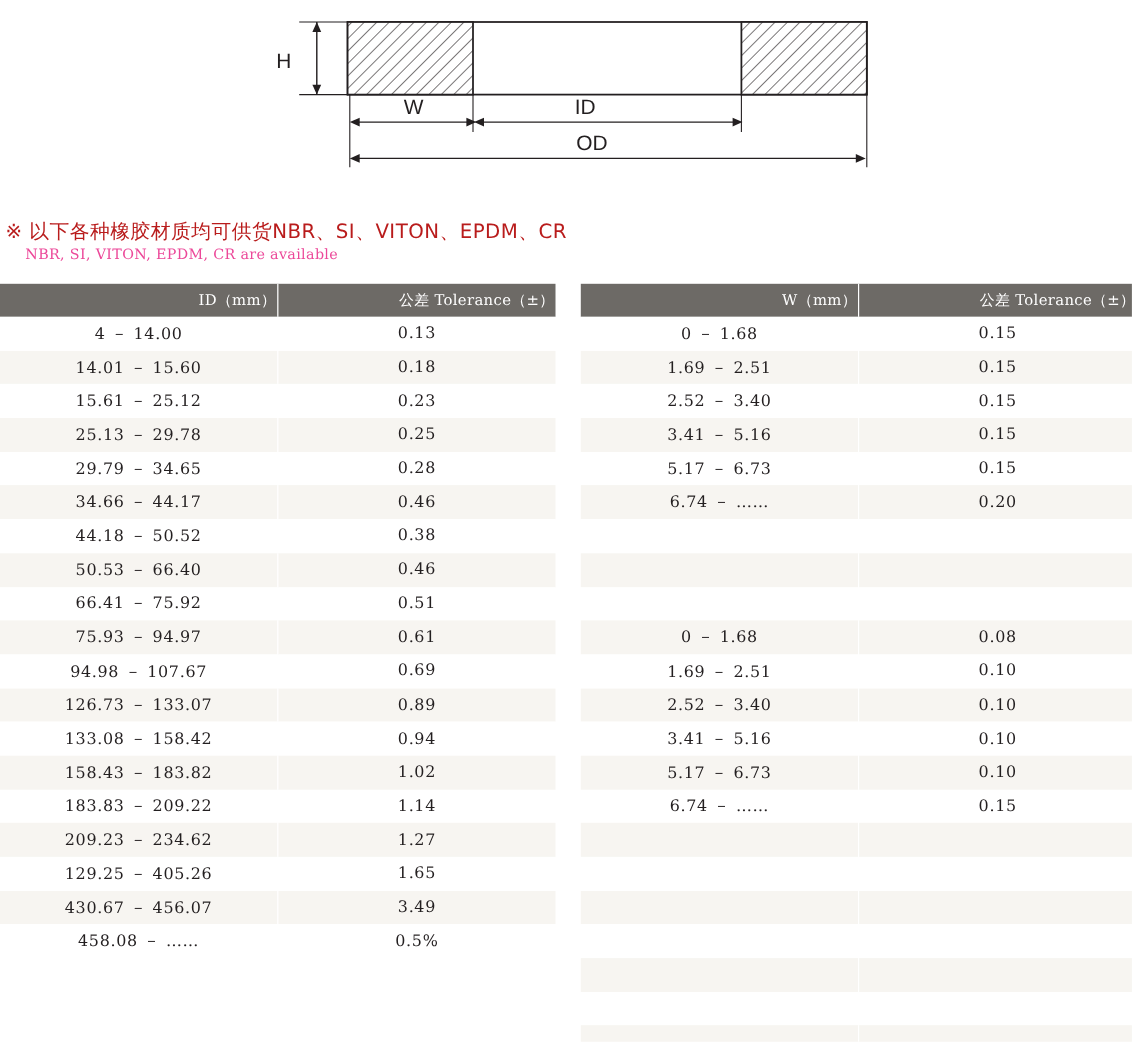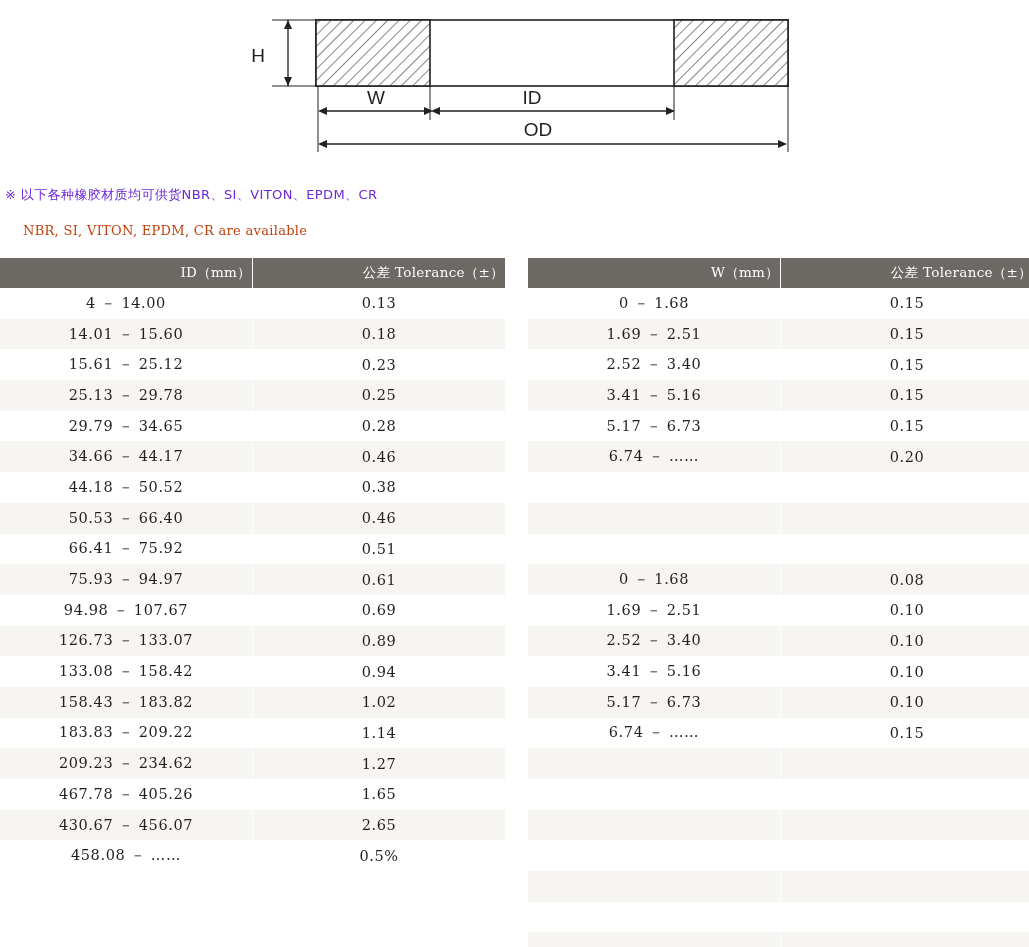--- a/index.html
+++ b/index.html
@@ -28,31 +28,32 @@
 
   
   #note-block {
     position: absolute;
     left: 5px;
     top: 186px;
     width: 700px;
   }
   .note-line-1 {
     font-family: "DejaVu Sans", sans-serif;
-    font-size: 13px;
+    font-size: 18px;
     letter-spacing: .4px;
-    color: #6d28d9;
+    color: #b91c1c;
     white-space: nowrap;
+    margin-top: 12px;
   }
   .note-line-2 {
     font-family: "DejaVu Serif", serif;
     font-size: 13px;
     letter-spacing: .3px;
-    color: #c2410c;
-    margin-top: 19px;
+    color: #ec4899;
+    margin-top: 2px;
     margin-left: 18px;
     white-space: nowrap;
   }
 
   
   #tables {
     position: absolute;
     left: 0;
     top: 258px;
     width: 1029px;
@@ -217,26 +218,26 @@
           </tr>
           <tr>
             <td class="col-a">183.83 － 209.22</td>
             <td class="col-b">1.14</td>
           </tr>
           <tr>
             <td class="col-a">209.23 －  234.62</td>
             <td class="col-b">1.27</td>
           </tr>
           <tr>
-            <td class="col-a">467.78 － 405.26</td>
+            <td class="col-a">129.25 － 405.26</td>
             <td class="col-b">1.65</td>
           </tr>
           <tr>
             <td class="col-a">430.67 － 456.07</td>
-            <td class="col-b">2.65</td>
+            <td class="col-b">3.49</td>
           </tr>
           <tr>
             <td class="col-a">458.08 － ……</td>
             <td class="col-b">0.5%</td>
           </tr>
         </tbody>
     </table>
   </div>
 
   <div class="tbl-wrap">

